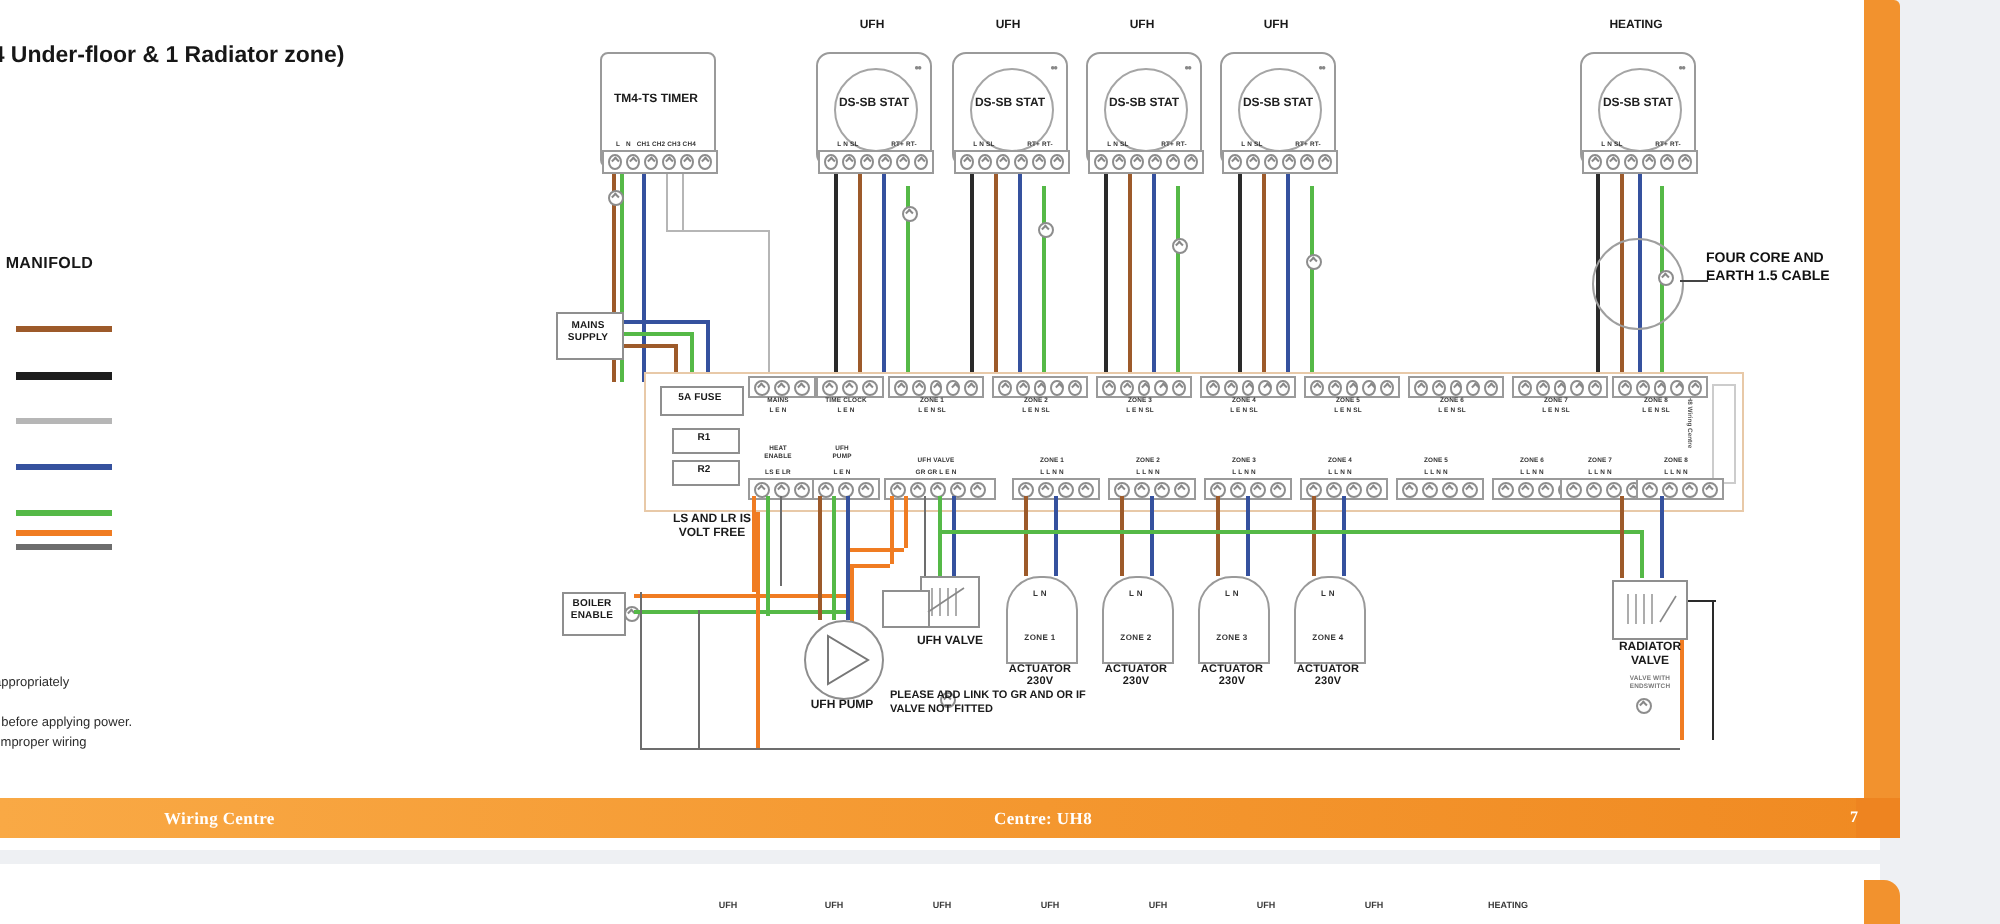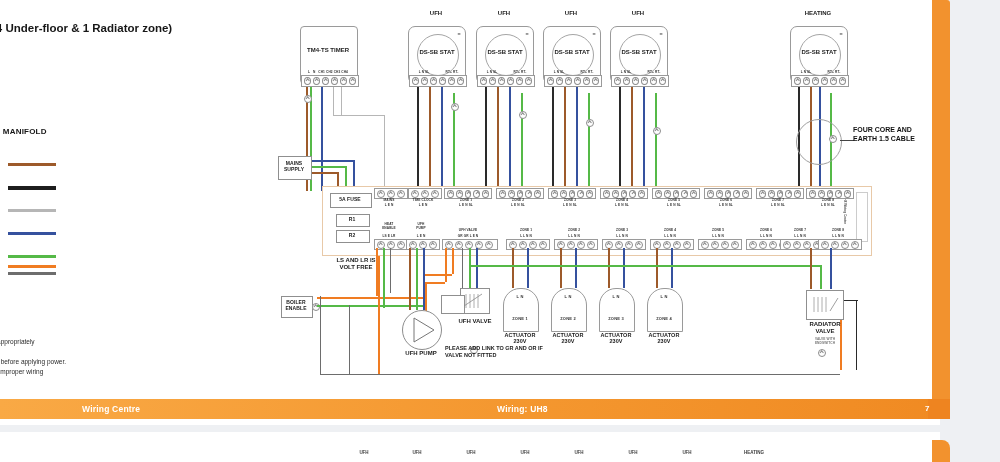--- a/index.html
+++ b/index.html
@@ -4,21 +4,21 @@
 <style>
   html,body{margin:0;padding:0;background:#eef0f3;}
   body{width:1000px;height:462px;overflow:hidden;font-family:"Liberation Sans",sans-serif;}
   .page{position:absolute;left:0;top:0;width:940px;height:425px;background:#ffffff;}
   .edge-bar{position:absolute;left:932px;top:0;width:18px;height:410px;background:#f2922e;border-top-right-radius:3px;}
   .nextpage{position:absolute;left:0;top:432px;width:940px;height:30px;background:#ffffff;}
   .nextedge{position:absolute;left:932px;top:440px;width:18px;height:22px;background:#f2922e;border-top-right-radius:8px;}
   .footer{position:absolute;left:0;top:399px;width:950px;height:20px;
           background:linear-gradient(90deg,#f9a945 0%,#f4972f 55%,#f08a22 100%);}
   .footer .fcap{position:absolute;right:0;top:0;width:22px;height:20px;background:#ee8420;}
-  .footer-text{position:absolute;color:#ffffff;font-size:8.5px;font-weight:bold;top:5px;letter-spacing:.2px;}
+  .footer-text{position:absolute;color:#ffffff;font-size:8.5px;font-weight:bold;top:5px;letter-spacing:.2px;font-family:Liberation Serif, serif;}
   .ft-left{left:82px;}
   .ft-mid{left:497px;}
   .ft-page{left:925px;font-size:8px;}
 
   .title{position:absolute;left:-8px;top:22px;font-size:11.5px;font-weight:bold;color:#171717;white-space:nowrap;}
   .legend-title{position:absolute;left:-12px;top:127px;font-size:8px;font-weight:bold;color:#171717;letter-spacing:.2px;}
   .legend-line{position:absolute;left:8px;width:48px;height:3px;}
   .note{position:absolute;left:-12px;font-size:6.5px;color:#2b2b2b;white-space:nowrap;}
 
   
@@ -527,21 +527,21 @@
   <div class="tiny" style="left:798px;top:337px;width:54px;white-space:pre;color:#777;">VALVE WITH
 ENDSWITCH</div>
 
 </div>
 
 <div class="edge-bar"></div>
 
 <div class="footer">
   <div class="fcap"></div>
   <div class="footer-text ft-left">Wiring Centre</div>
-  <div class="footer-text ft-mid">Wiring: UH8</div>
+  <div class="footer-text ft-mid">Centre: UH8</div>
   <div class="footer-text ft-page">7</div>
 </div>
 
 <div class="nextpage">
   <div class="nx" style="left:352px;top:18px;width:24px;">UFH</div>
   <div class="nx" style="left:405px;top:18px;width:24px;">UFH</div>
   <div class="nx" style="left:459px;top:18px;width:24px;">UFH</div>
   <div class="nx" style="left:513px;top:18px;width:24px;">UFH</div>
   <div class="nx" style="left:567px;top:18px;width:24px;">UFH</div>
   <div class="nx" style="left:621px;top:18px;width:24px;">UFH</div>

